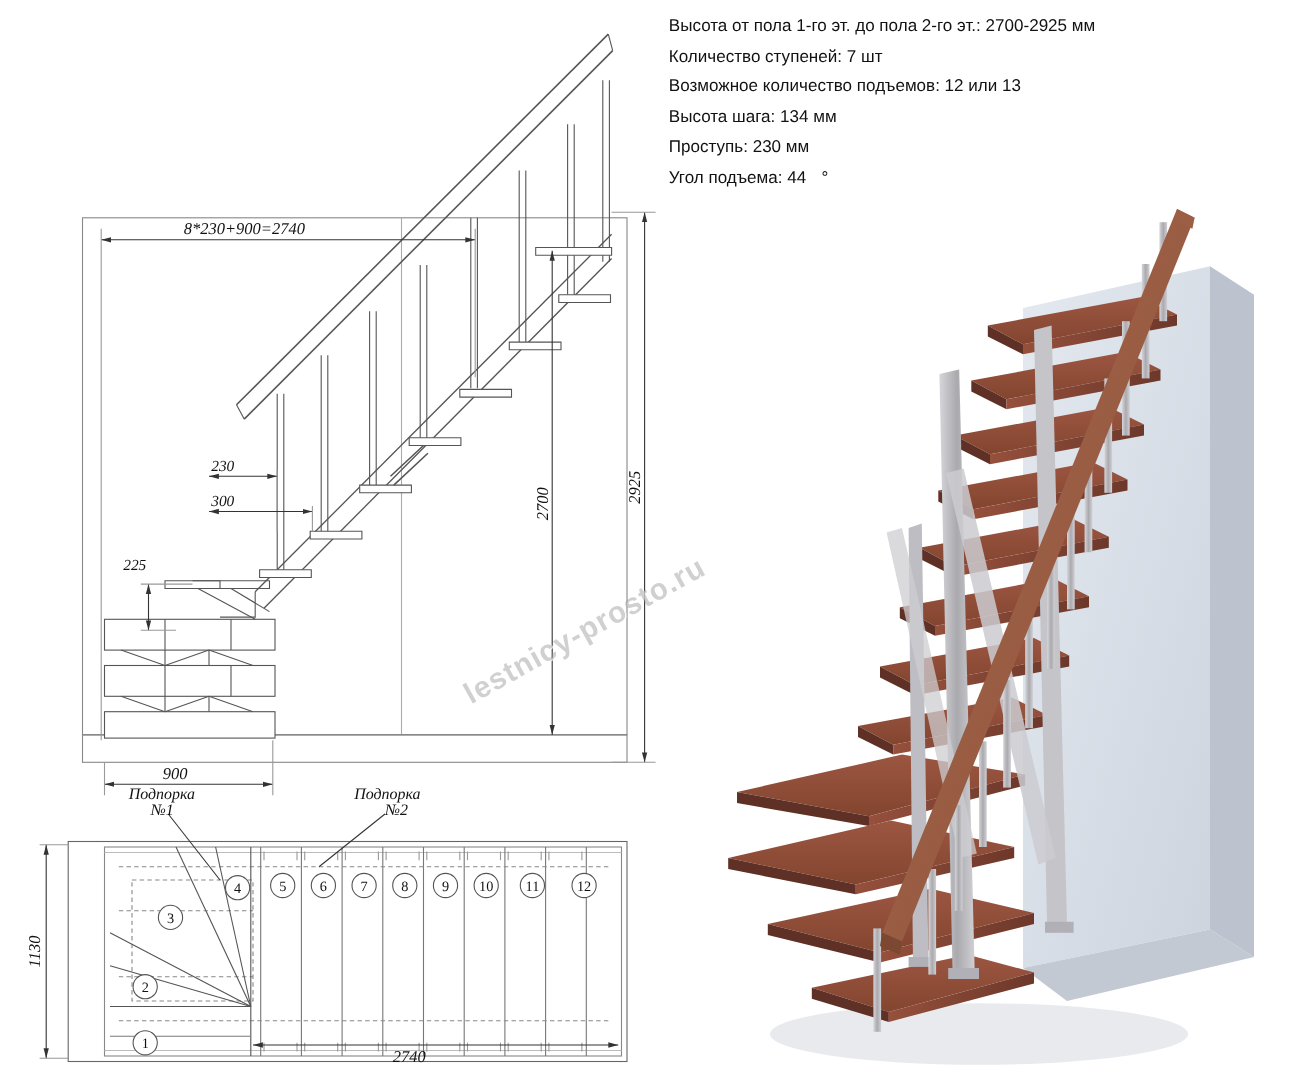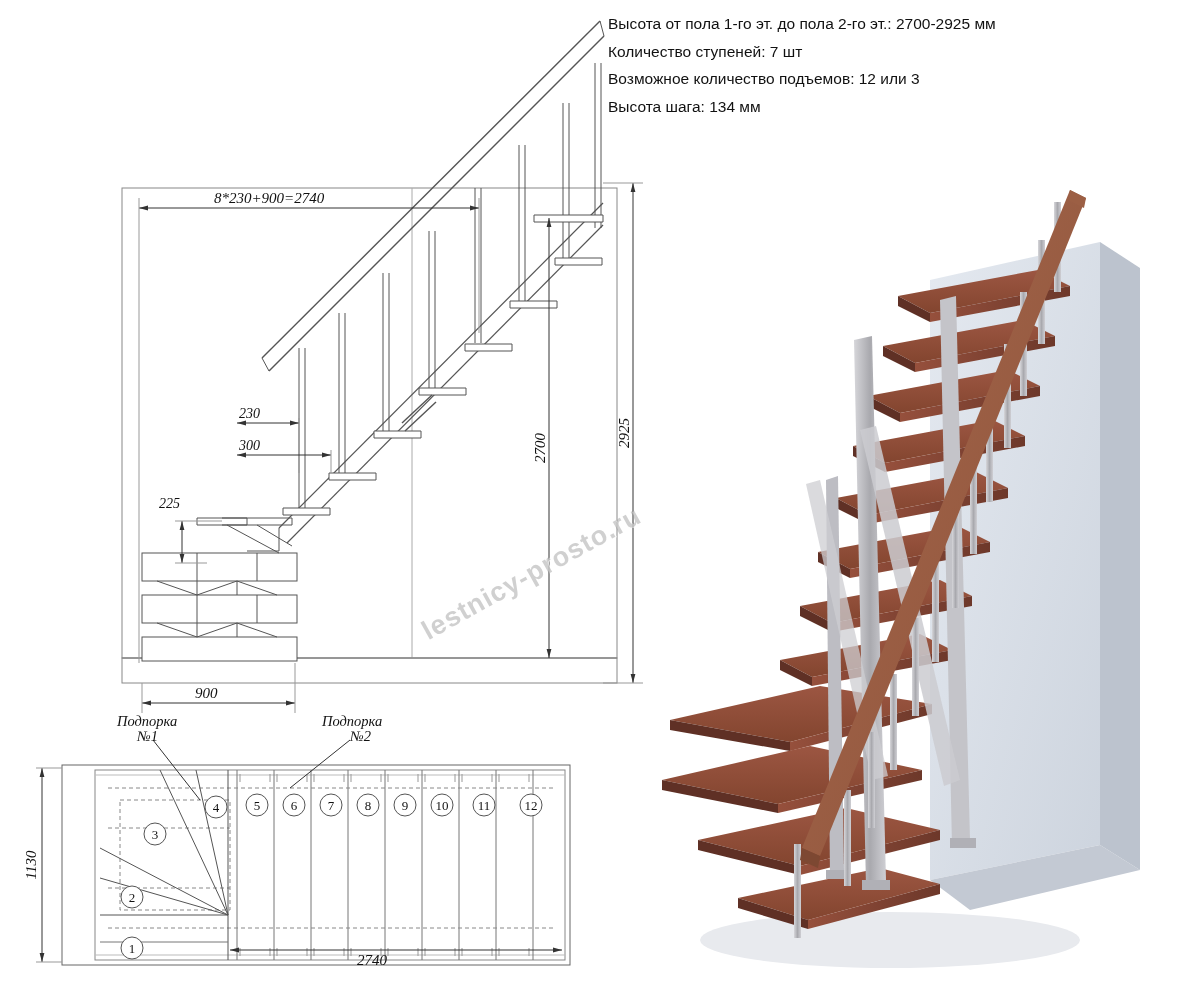--- a/index.html
+++ b/index.html
@@ -31,24 +31,23 @@
   }
   .deg {
     display: inline-block;
     margin-left: 14px;
   }
 
   
   #elevation-drawing {
     position: absolute;
     left: 0;
-    top: 3px;
+    top: 13px;
     width: 642px;
     height: 730px;
-    margin-left: 47px;
   }
   #plan-drawing {
     position: absolute;
     left: 0;
     top: 710px;
     width: 642px;
     height: 283px;
   }
   #render-3d {
     position: absolute;
@@ -105,22 +104,24 @@
     text-shadow: 1px 1px 0 rgba(255,255,255,0.7);
     white-space: nowrap;
   }
 </style>
 </head>
 <body>
 
 <div id="spec-list">
   <div class="spec-line">Высота от пола 1-го эт. до пола 2-го эт.: 2700-2925 мм</div>
   <div class="spec-line">Количество ступеней: 7 шт</div>
-  <div class="spec-line">Возможное количество подъемов: 12 или 3</div>
+  <div class="spec-line">Возможное количество подъемов: 12 или 13</div>
   <div class="spec-line">Высота шага: 134 мм</div>
+  <div class="spec-line">Проступь: 230 мм</div>
+  <div class="spec-line"><span>Угол подъема: 44</span><span class="deg">°</span></div>
 </div>
 
 <div id="elevation-drawing">
 <svg width="642" height="730" viewBox="0 0 642 730" xmlns="http://www.w3.org/2000/svg">
   <defs>
     <marker id="arrL" markerWidth="10" markerHeight="8" refX="9" refY="4" orient="auto">
       <path d="M9,4 L0,1.6 L0,6.4 Z" fill="#333"></path>
     </marker>
     <marker id="arrR" markerWidth="10" markerHeight="8" refX="1" refY="4" orient="auto">
       <path d="M1,4 L10,1.6 L10,6.4 Z" fill="#333"></path>

